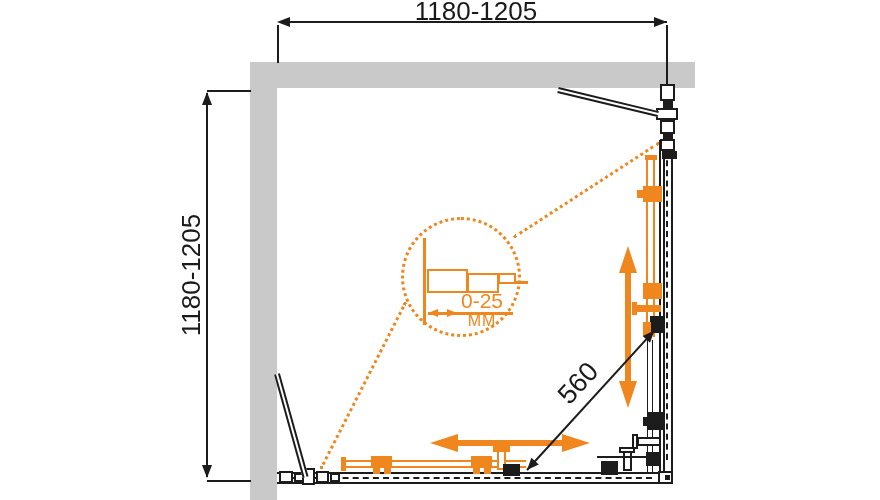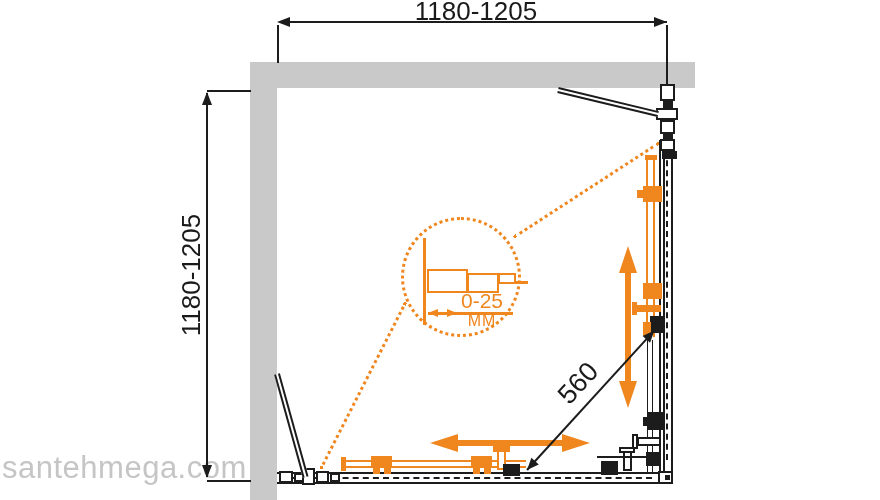--- a/index.html
+++ b/index.html
@@ -24,21 +24,20 @@
   .dash-v{border-left:2px dashed var(--line-black,#1c1c1c)}
   .dash-h{border-top:2px dashed var(--line-black,#1c1c1c)}
   .dot-o{border-top:3px dotted var(--accent-orange,#f0861e)}
   .watermark{font-size:31px;color:var(--watermark-gray,#c5c5c5);letter-spacing:.5px;white-space:nowrap}
 </style>
 </head>
 <body>
 
 <div class="stage">
 
-  <div class="abs watermark" style="left:2px;top:450px">santehmega.com</div>
 
   <div class="abs wall" style="left:250px;top:62px;width:445px;height:26px"></div>
   <div class="abs wall" style="left:250px;top:62px;width:27px;height:438px"></div>
 
   <div class="abs dimlabel" style="left:351px;top:0;width:250px;height:22px;line-height:22px">1180-1205</div>
   <div class="abs dline" style="left:280px;top:21px;width:387px;height:2px"></div>
   <div class="abs tri" style="left:277px;top:17px;border-top:5px solid transparent;border-bottom:5px solid transparent;border-right:13px solid var(--line-black,#1c1c1c)"></div>
   <div class="abs tri" style="left:654px;top:17px;border-top:5px solid transparent;border-bottom:5px solid transparent;border-left:13px solid var(--line-black,#1c1c1c)"></div>
   <div class="abs dline" style="left:277px;top:25px;width:2px;height:38px"></div>
   <div class="abs dline" style="left:666px;top:25px;width:2px;height:63px"></div>

